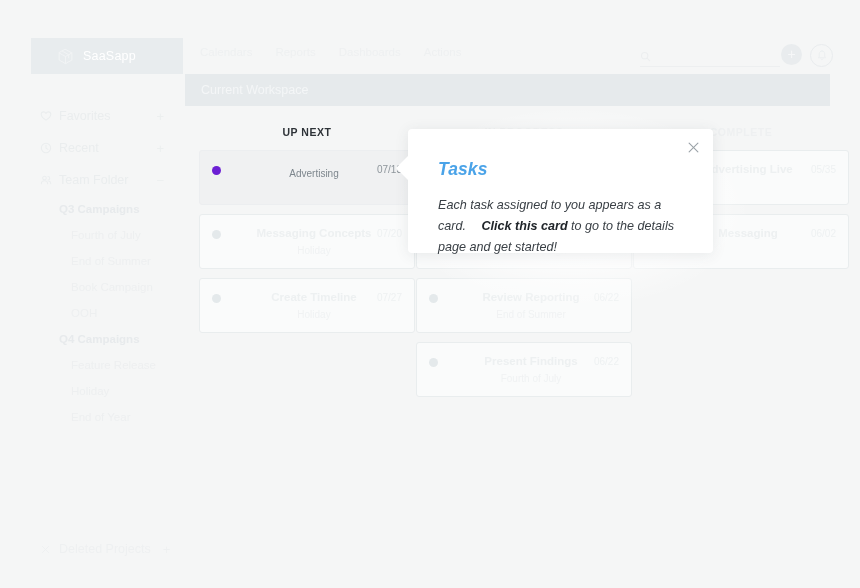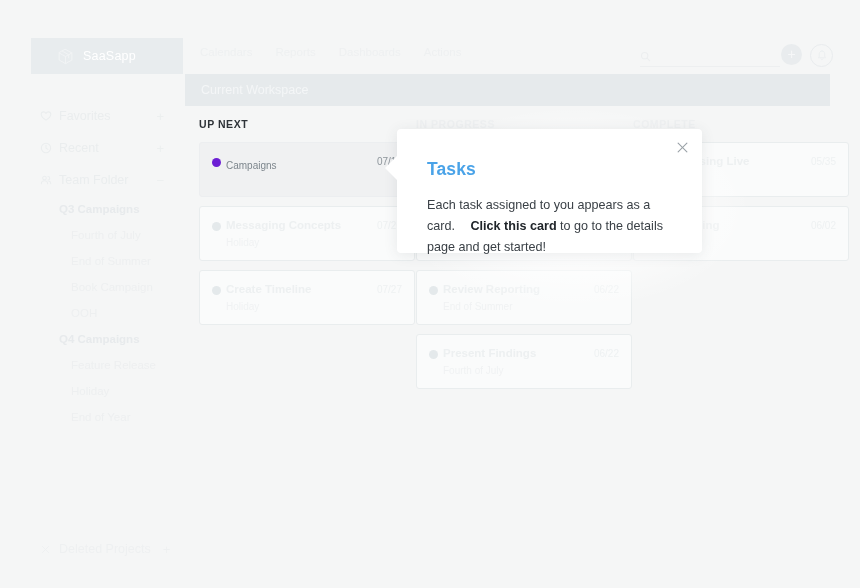--- a/index.html
+++ b/index.html
@@ -209,22 +209,23 @@
 
   
   .board {
     position: absolute;
     left: 185px; top: 118px;
     width: 675px;
     height: 470px;
   }
   .column {
     position: absolute;
-    top: 0;
+    top: 8px;
     width: 216px;
+    text-align: center;
   }
   .col1 { left: 14px; }
   .col2 { left: 231px; }
   .col3 { left: 448px; }
 
   .col-title {
     font-size: 10.5px;
     font-weight: 700;
     letter-spacing: .55px;
     color: #2e3338;
@@ -275,26 +276,27 @@
     border-color: #eceef0;
   }
   .card.active .dot   { background: #6c1fd4; }
   .card.active .title { color: #32373c; }
   .card.active .sub   { color: #7d868d; }
   .card.active .date  { color: #8d959b; }
 
   
   .popover {
     position: absolute;
-    left: 397px; top: 129px;
+    left: 408px; top: 129px;
     width: 305px; height: 124px;
     background: #ffffff;
     border-radius: 4px;
     box-shadow: 0 2px 14px rgba(60,70,80,.10);
     z-index: 30;
+    font-style: italic;
   }
   .popover:before {
     content: "";
     position: absolute;
     left: -12px; top: 27px;
     width: 0; height: 0;
     border-top: 12px solid transparent;
     border-bottom: 12px solid transparent;
     border-right: 12px solid #ffffff;
   }
@@ -433,21 +435,21 @@
     </div>
   </div>
 
   <div class="board">
 
     <div class="column col1">
       <div class="col-title">UP NEXT</div>
 
       <div class="card active">
         <span class="dot"></span>
-        <div class="sub">Campaigns</div>
+        <div class="sub">Advertising</div>
         <div class="date">07/13</div>
       </div>
 
       <div class="card">
         <span class="dot"></span>
         <div class="title">Messaging Concepts</div>
         <div class="sub">Holiday</div>
         <div class="date">07/20</div>
       </div>
 

